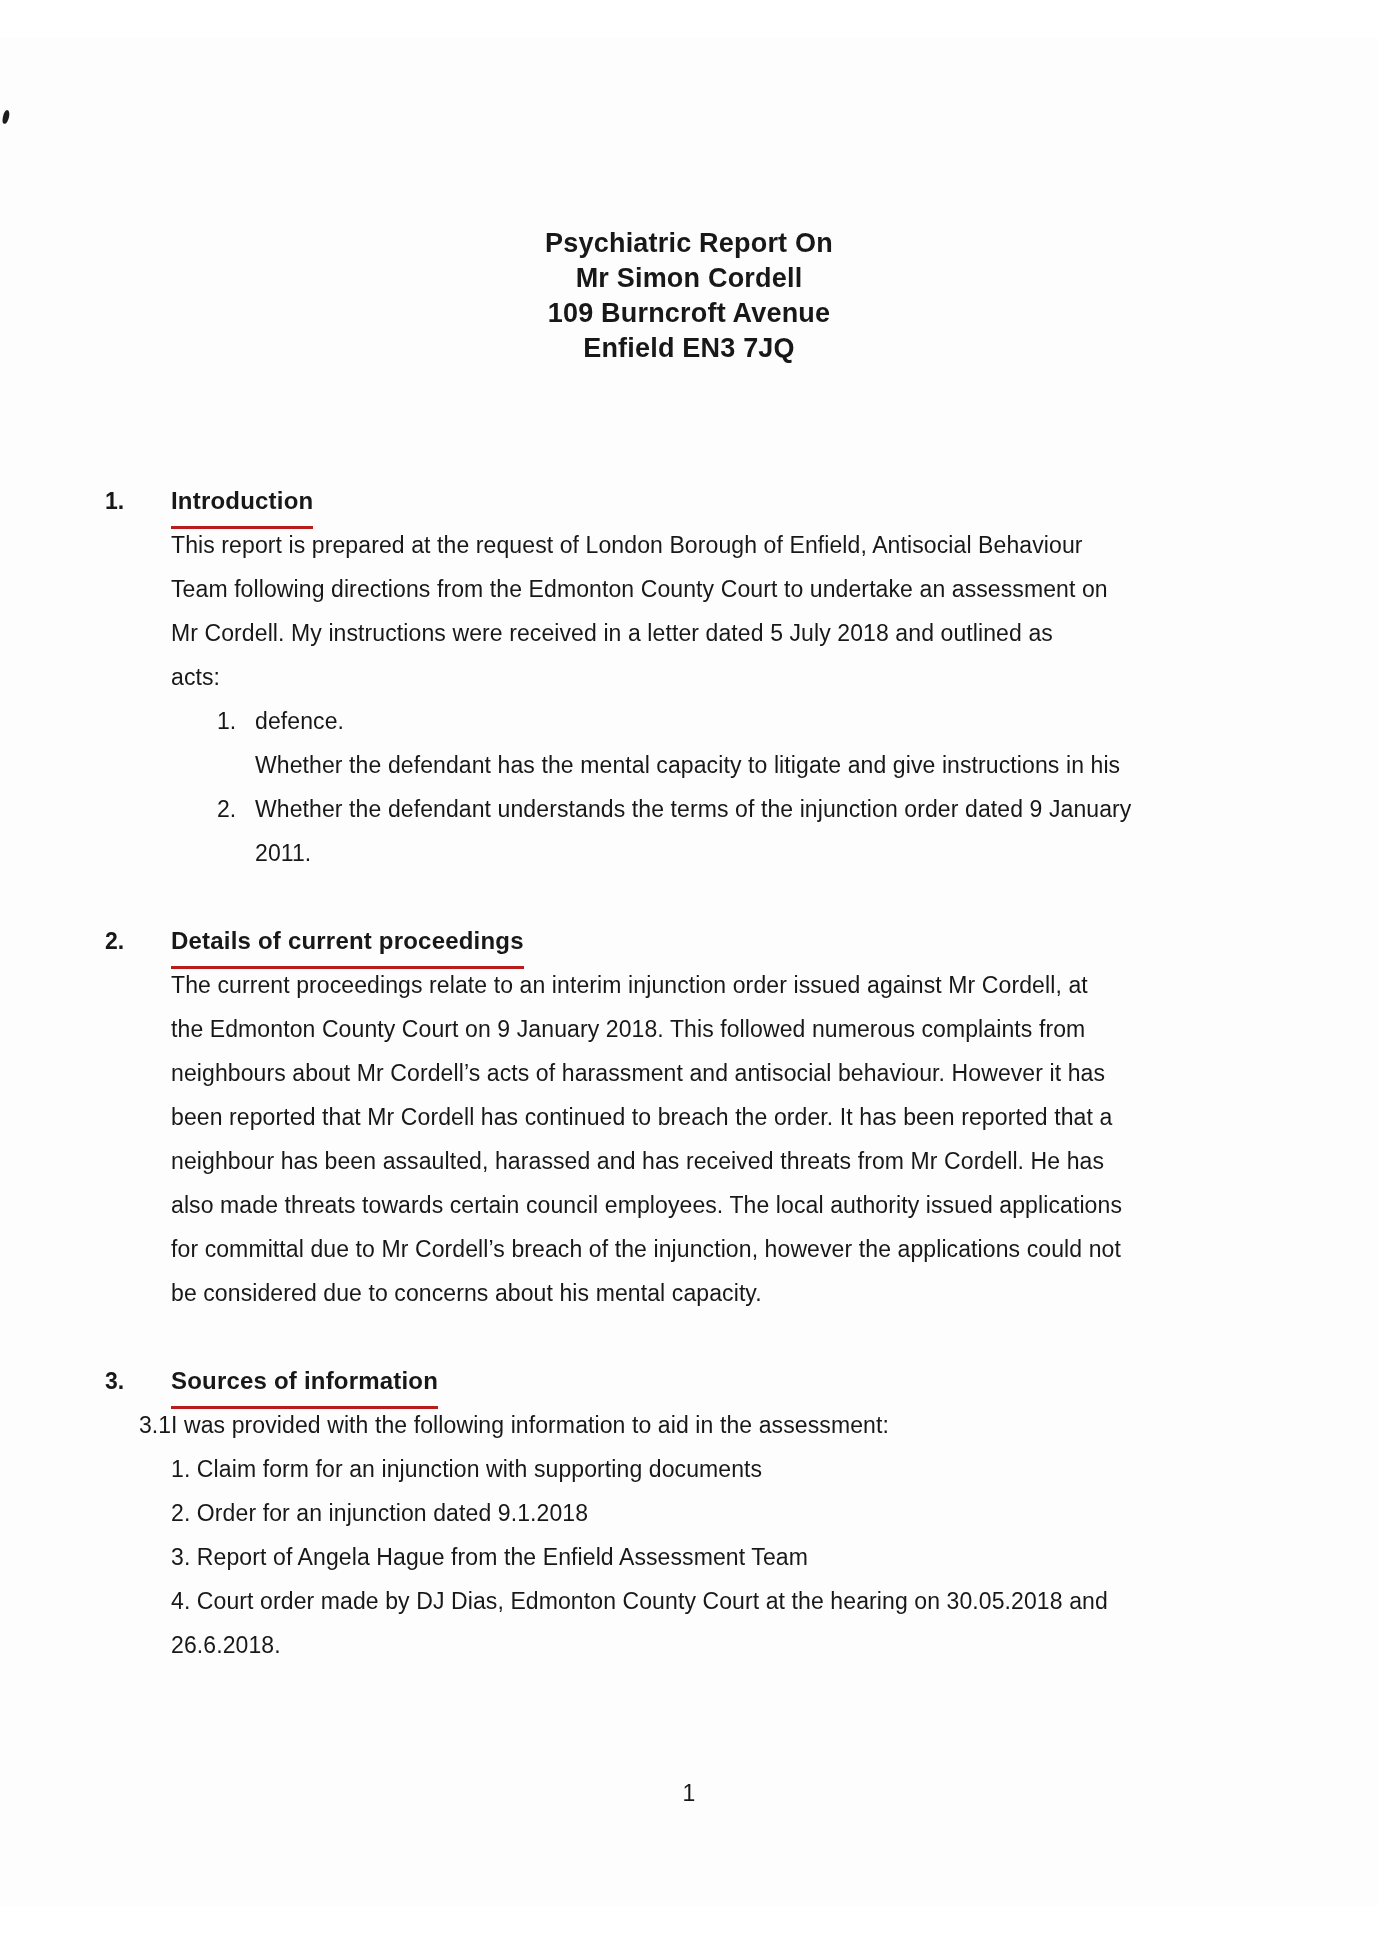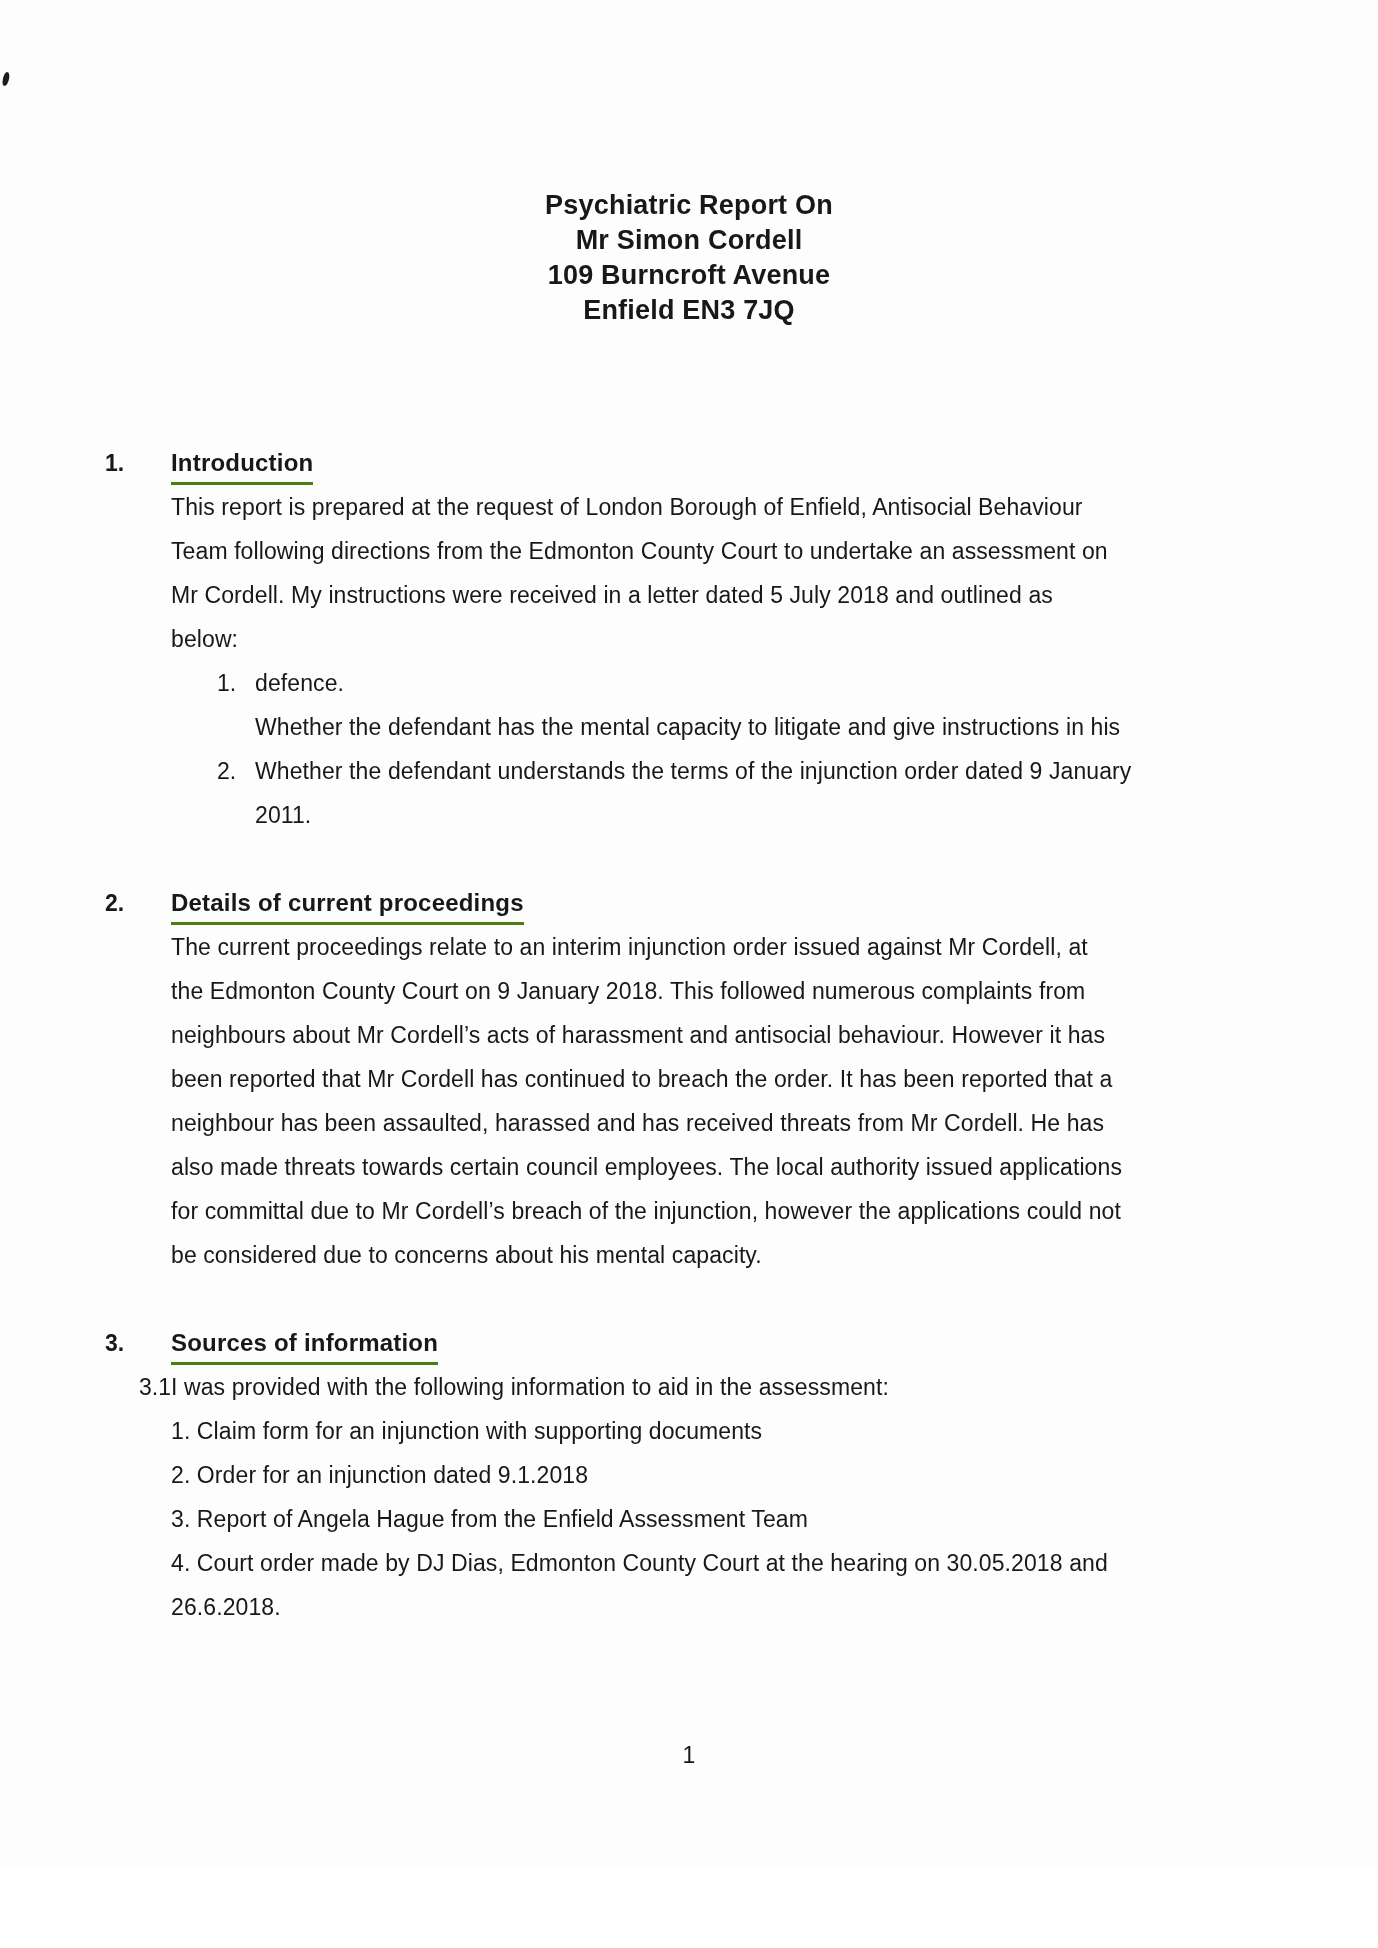--- a/index.html
+++ b/index.html
@@ -4,20 +4,21 @@
 <style>
   html, body { margin: 0; padding: 0; background: #ffffff; }
   .page {
     position: relative;
     width: 1378px;
     height: 1868px;
     background: #fdfdfd;
     color: #181818;
     font-family: "Liberation Sans", sans-serif;
     overflow: hidden;
+    margin-top: 38px;
   }
   .speck {
     position: absolute;
     left: 3px;
     top: 72px;
     width: 6px;
     height: 14px;
     background: #1c1c1c;
     border-radius: 55% 45% 60% 40%;
     transform: rotate(10deg);
@@ -50,22 +51,22 @@
     width: 1100px;
   }
   .sec-heading {
     margin: 0;
     font-size: 24px;
     font-weight: bold;
     line-height: 44px;
     letter-spacing: 0.2px;
   }
   .sec-heading .u {
-    border-bottom: 3px solid #4d7c0f;
-    padding-bottom: 6px;
+    border-bottom: 3px solid #b91c1c;
+    padding-bottom: 12px;
   }
   .bodyline {
     font-size: 23px;
     line-height: 44px;
     white-space: nowrap;
     letter-spacing: 0.1px;
   }
   .sublist { margin-left: 46px; }
   .sublist-item { display: flex; }
   .sublist-marker {
@@ -101,21 +102,21 @@
 
   <div class="sec sec-first">
     <div class="num-col">
       <div class="sec-num">1.</div>
     </div>
     <div class="content-col">
       <h2 class="sec-heading"><span class="u">Introduction</span></h2>
       <div class="bodyline">This report is prepared at the request of London Borough of Enfield, Antisocial Behaviour</div>
       <div class="bodyline">Team following directions from the Edmonton County Court to undertake an assessment on</div>
       <div class="bodyline">Mr Cordell. My instructions were received in a letter dated 5 July 2018 and outlined as</div>
-      <div class="bodyline">below:</div>
+      <div class="bodyline">acts:</div>
       <div class="sublist">
         <div class="sublist-item">
           <div class="sublist-marker">1.</div>
           <div class="sublist-lines">
             <div class="bodyline">defence.</div>
             <div class="bodyline">Whether the defendant has the mental capacity to litigate and give instructions in his</div>
           </div>
         </div>
         <div class="sublist-item">
           <div class="sublist-marker">2.</div>

